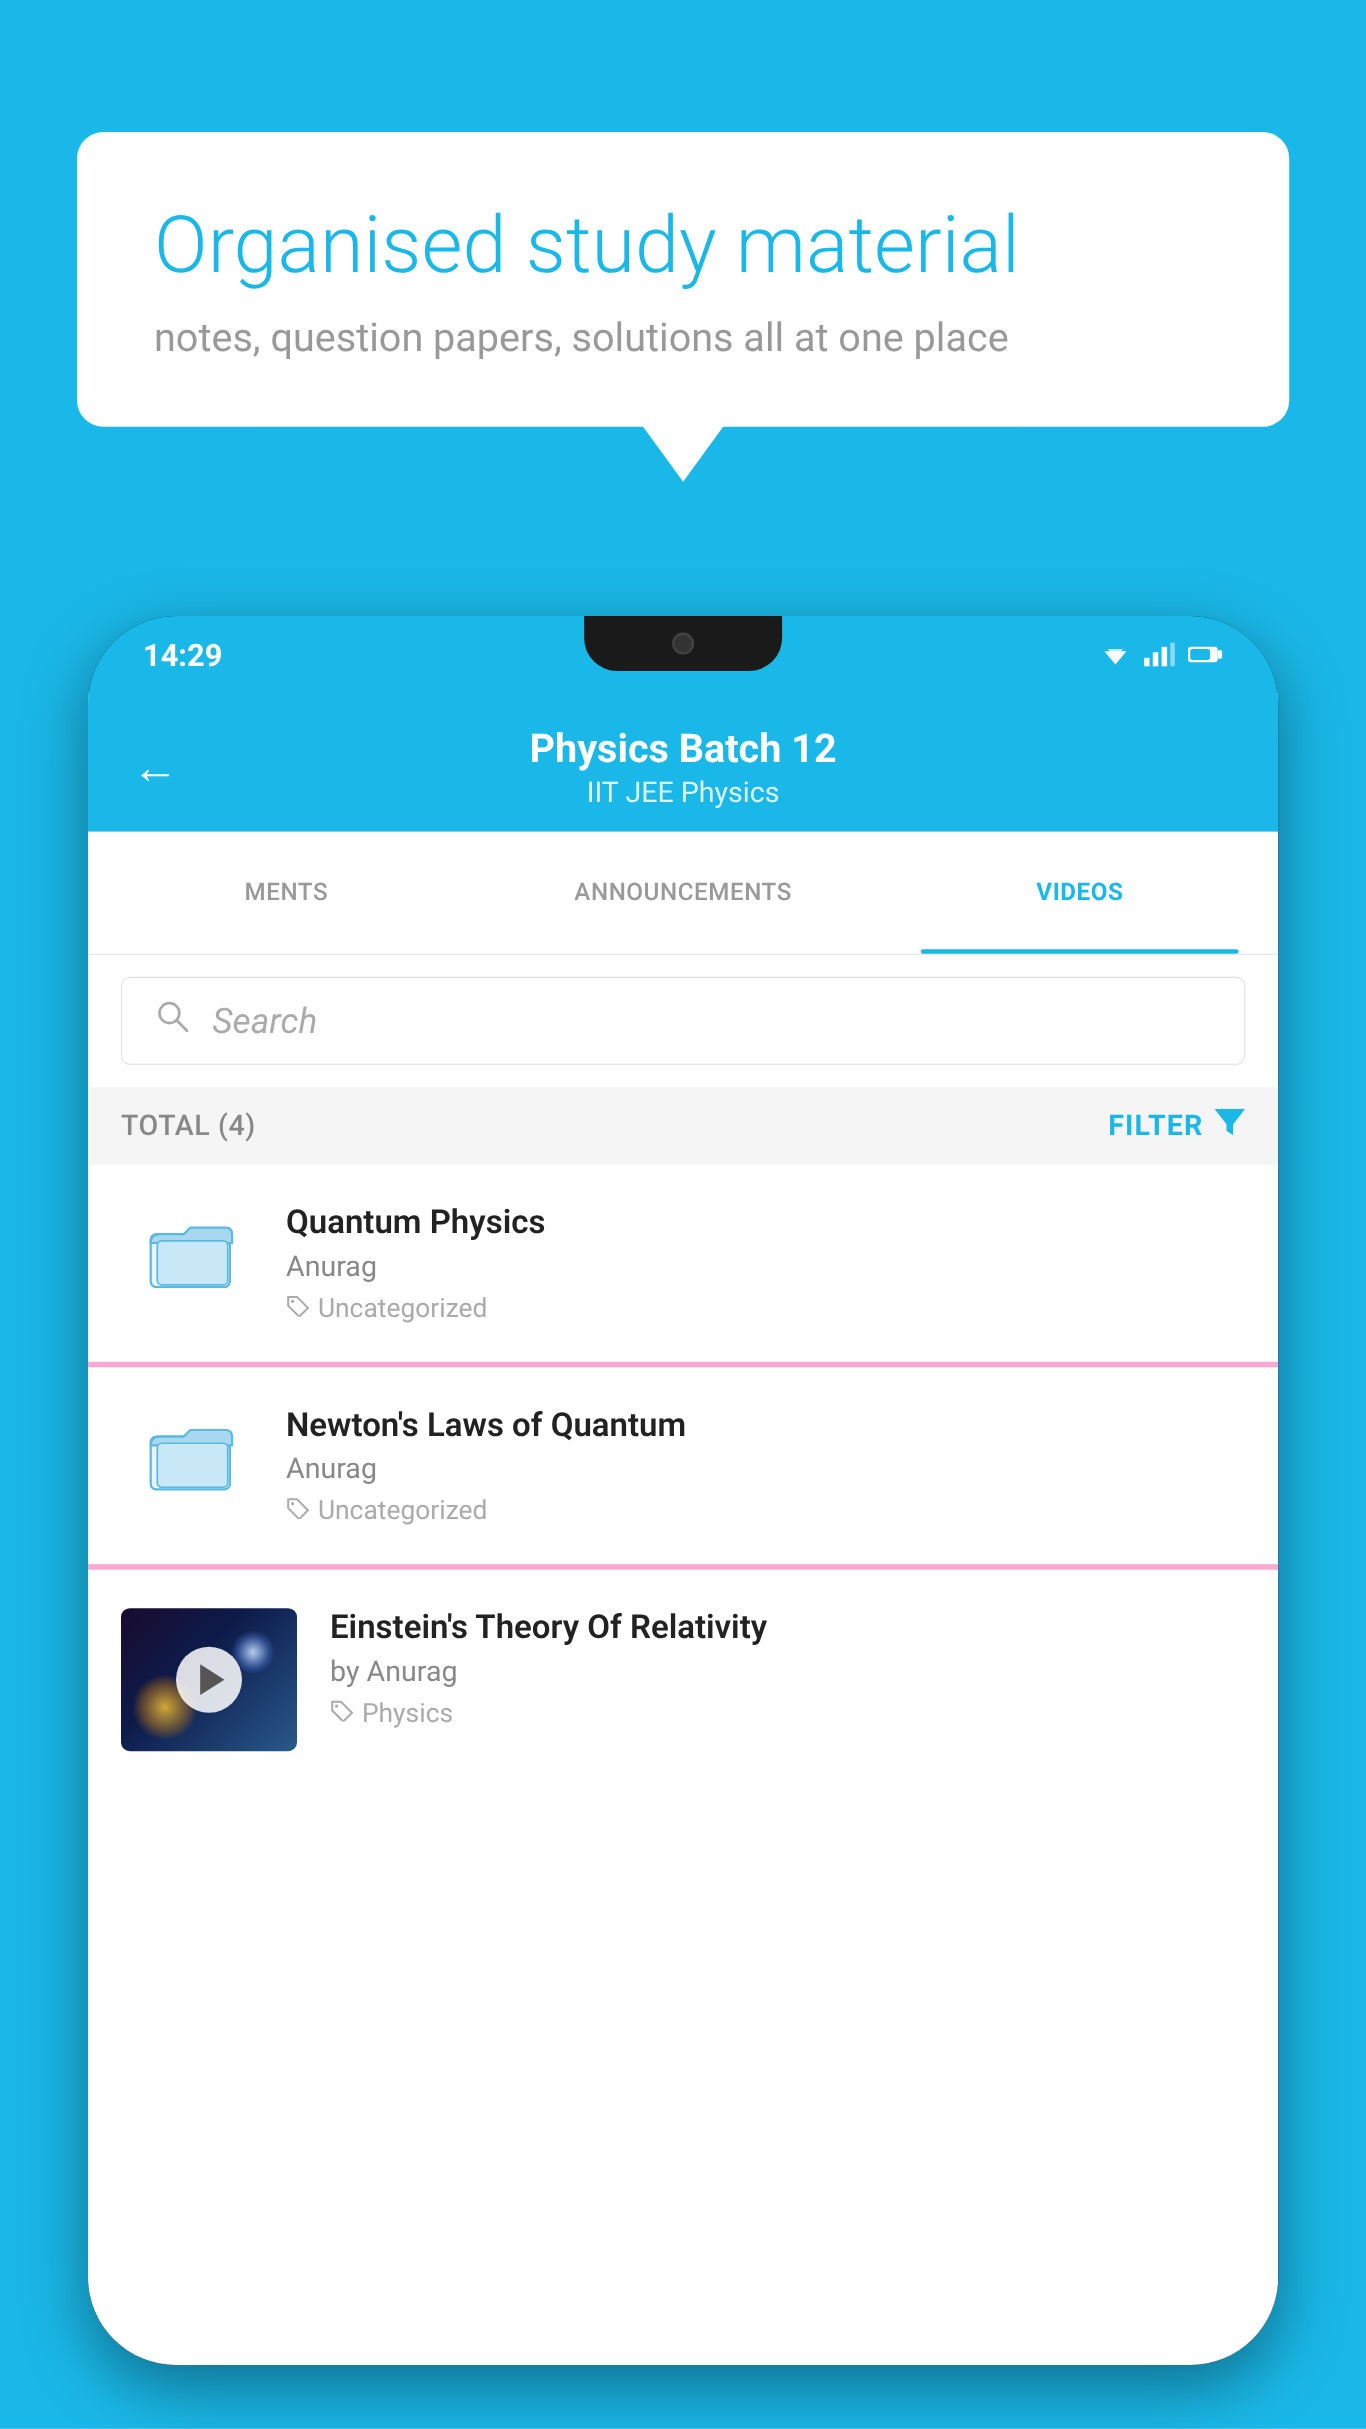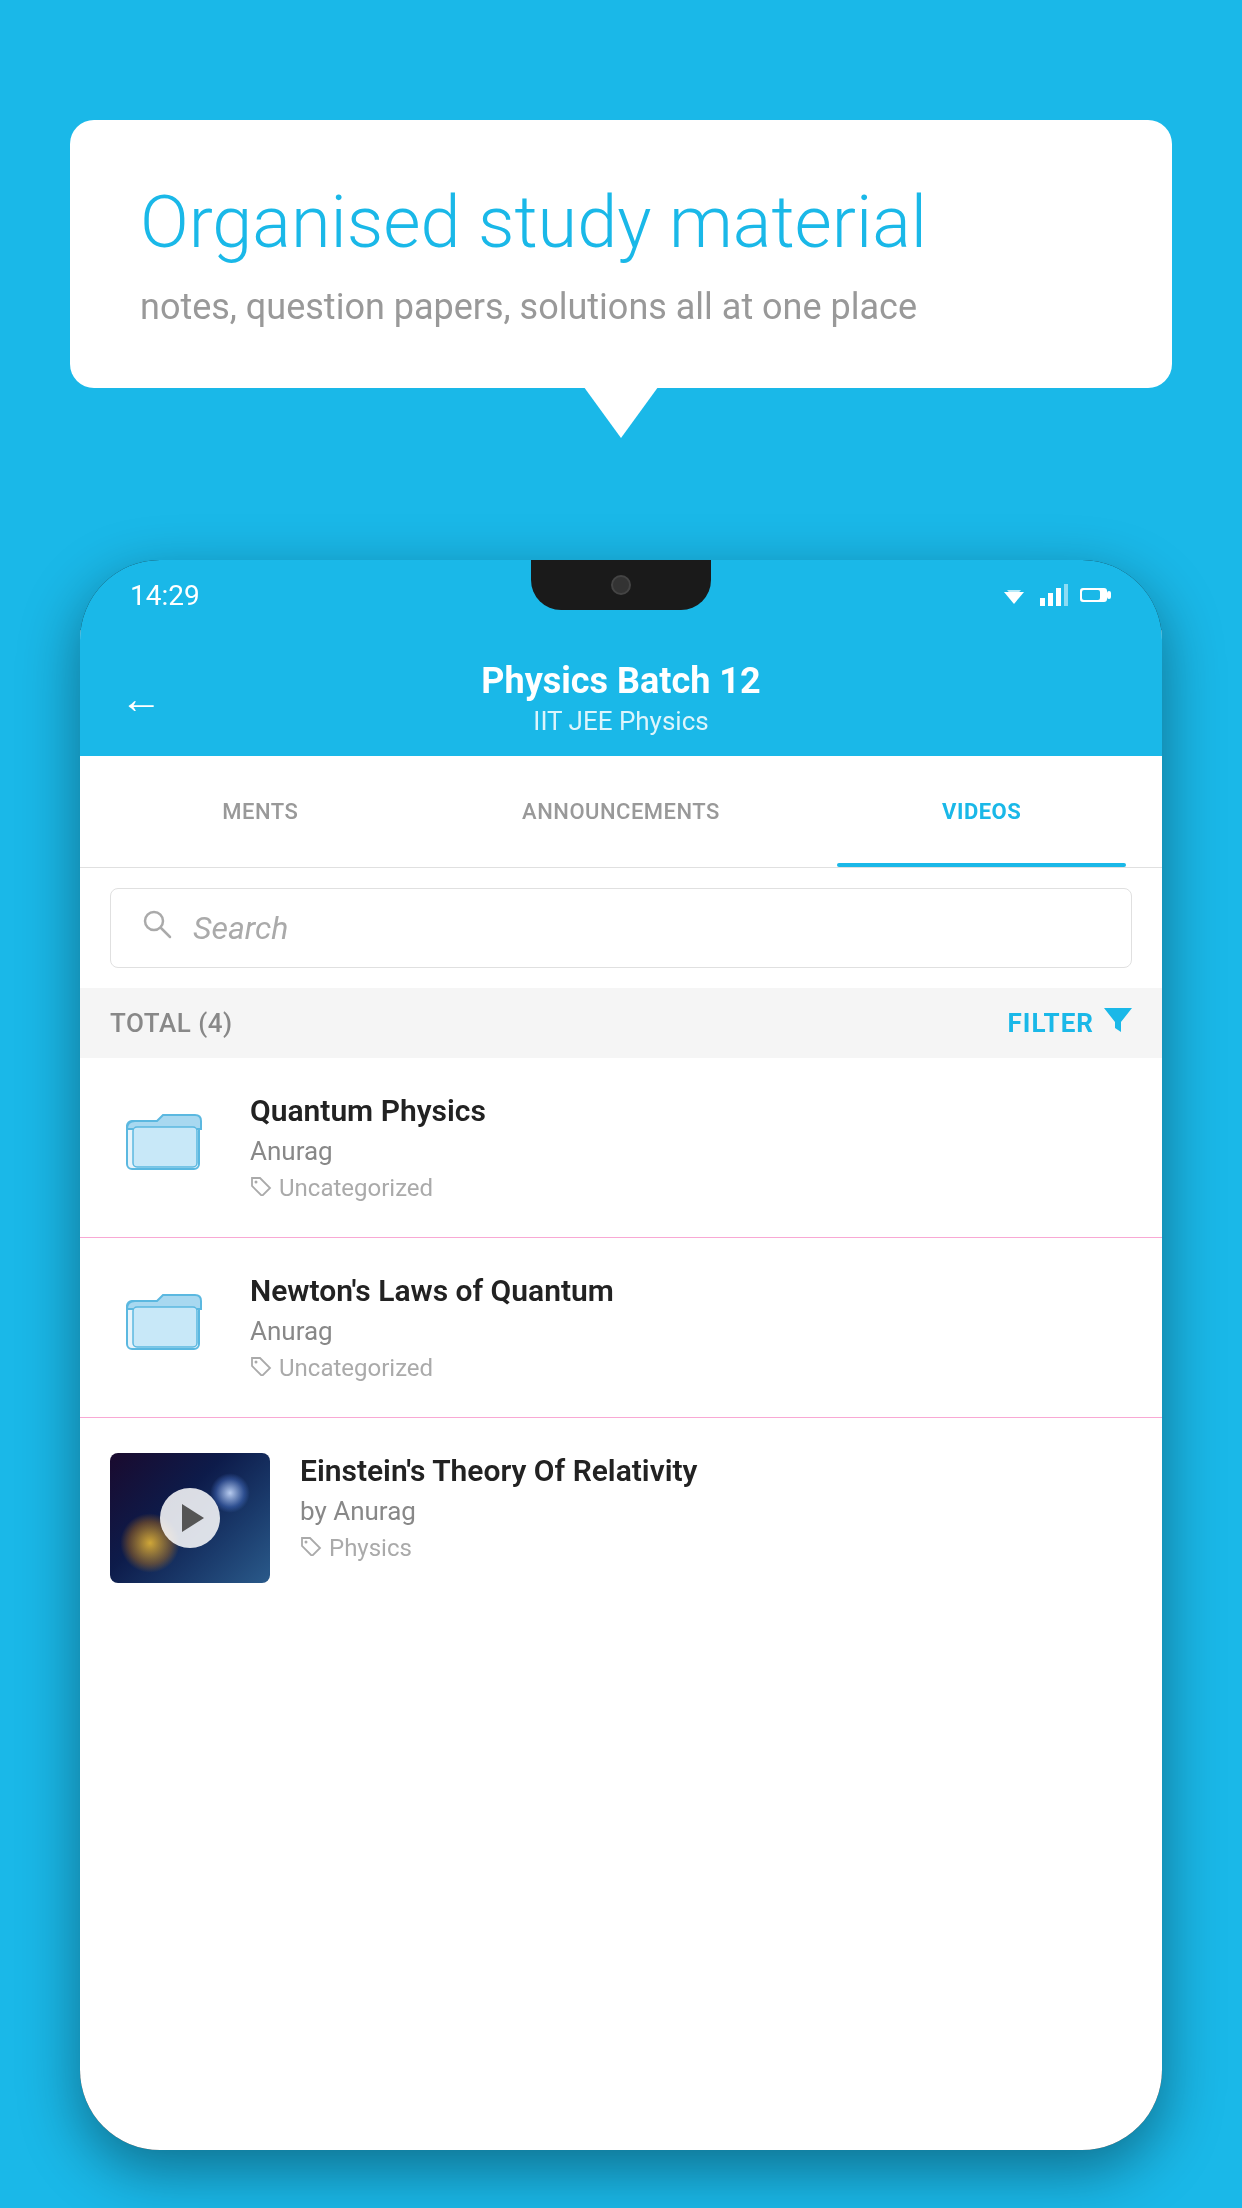--- a/index.html
+++ b/index.html
@@ -81,21 +81,21 @@
       display: flex;
       align-items: center;
       justify-content: space-between;
       padding: 0 50px;
       position: relative;
     }
 
     .status-time {
       color: white;
       font-size: 28px;
-      font-weight: 400;
+      font-weight: 700;
     }
 
     .status-icons {
       display: flex;
       align-items: center;
       gap: 12px;
     }
 
     
     .notch {
@@ -246,22 +246,22 @@
 
     
     .video-list {
       background: white;
       flex: 1;
     }
 
     .video-item {
       display: flex;
       align-items: flex-start;
-      padding: 35px 30px;
-      border-bottom: 1px solid #f9a8d4;
+      padding: 35px 40px;
+      border-bottom: 5px solid #f9a8d4;
       cursor: pointer;
     }
 
     .video-thumb {
       width: 110px;
       height: 90px;
       margin-right: 30px;
       flex-shrink: 0;
       display: flex;
       align-items: center;

